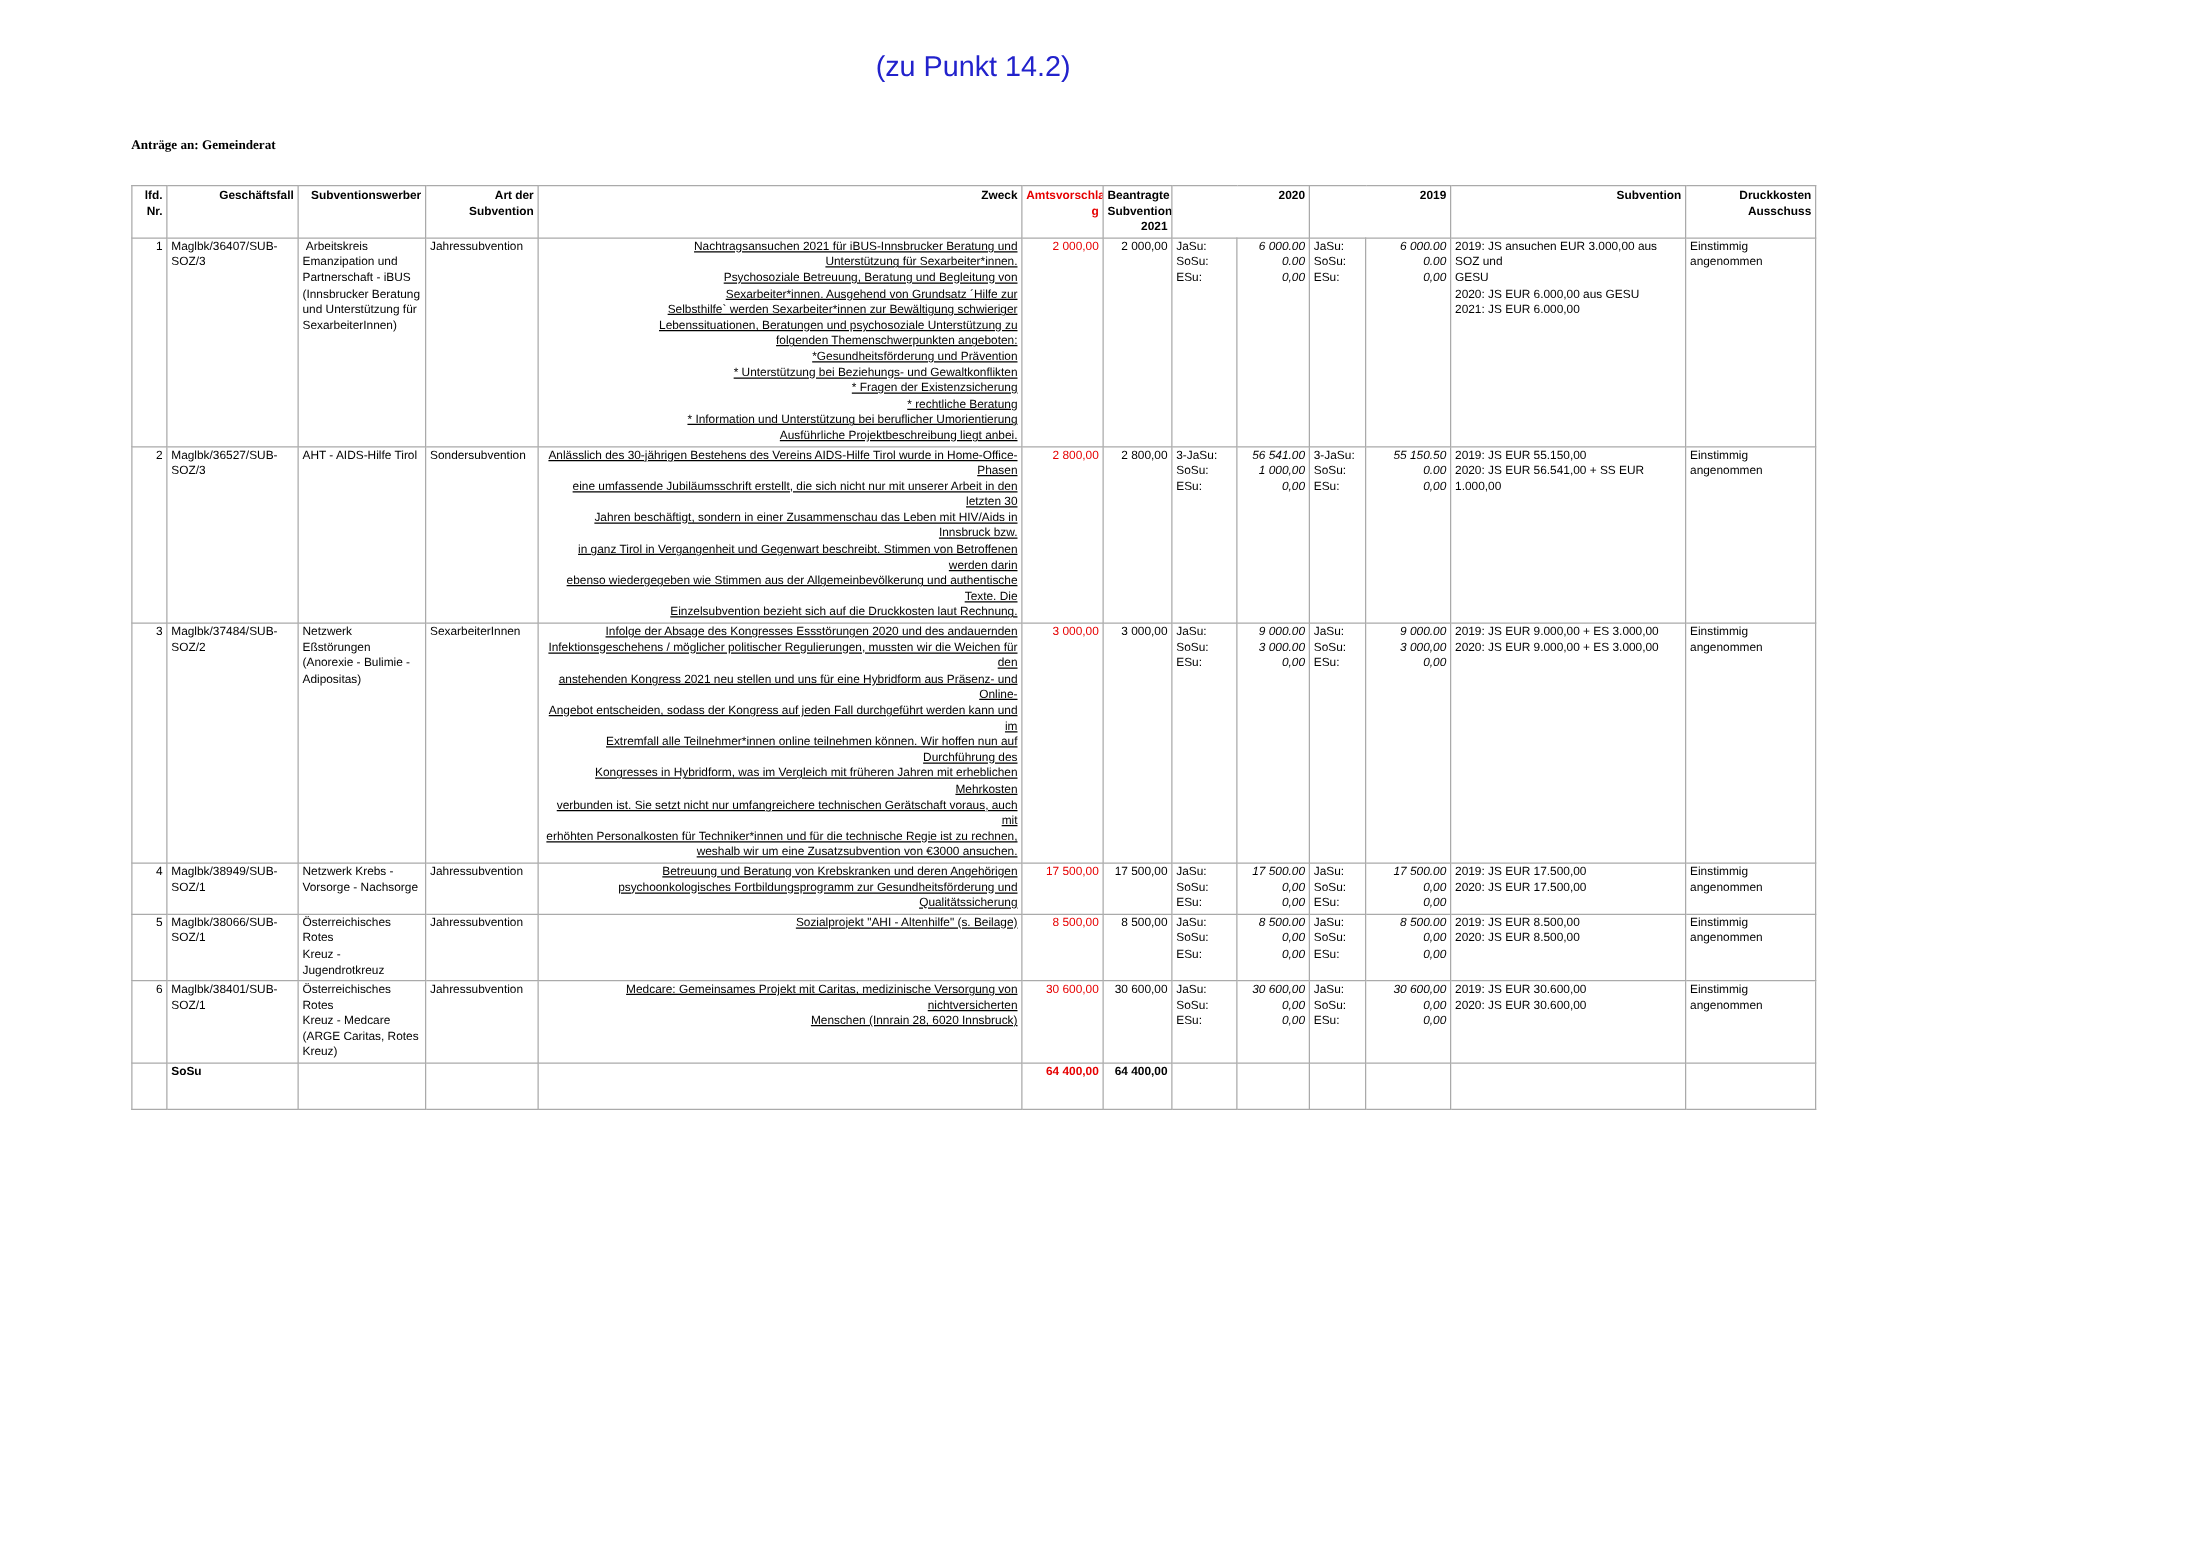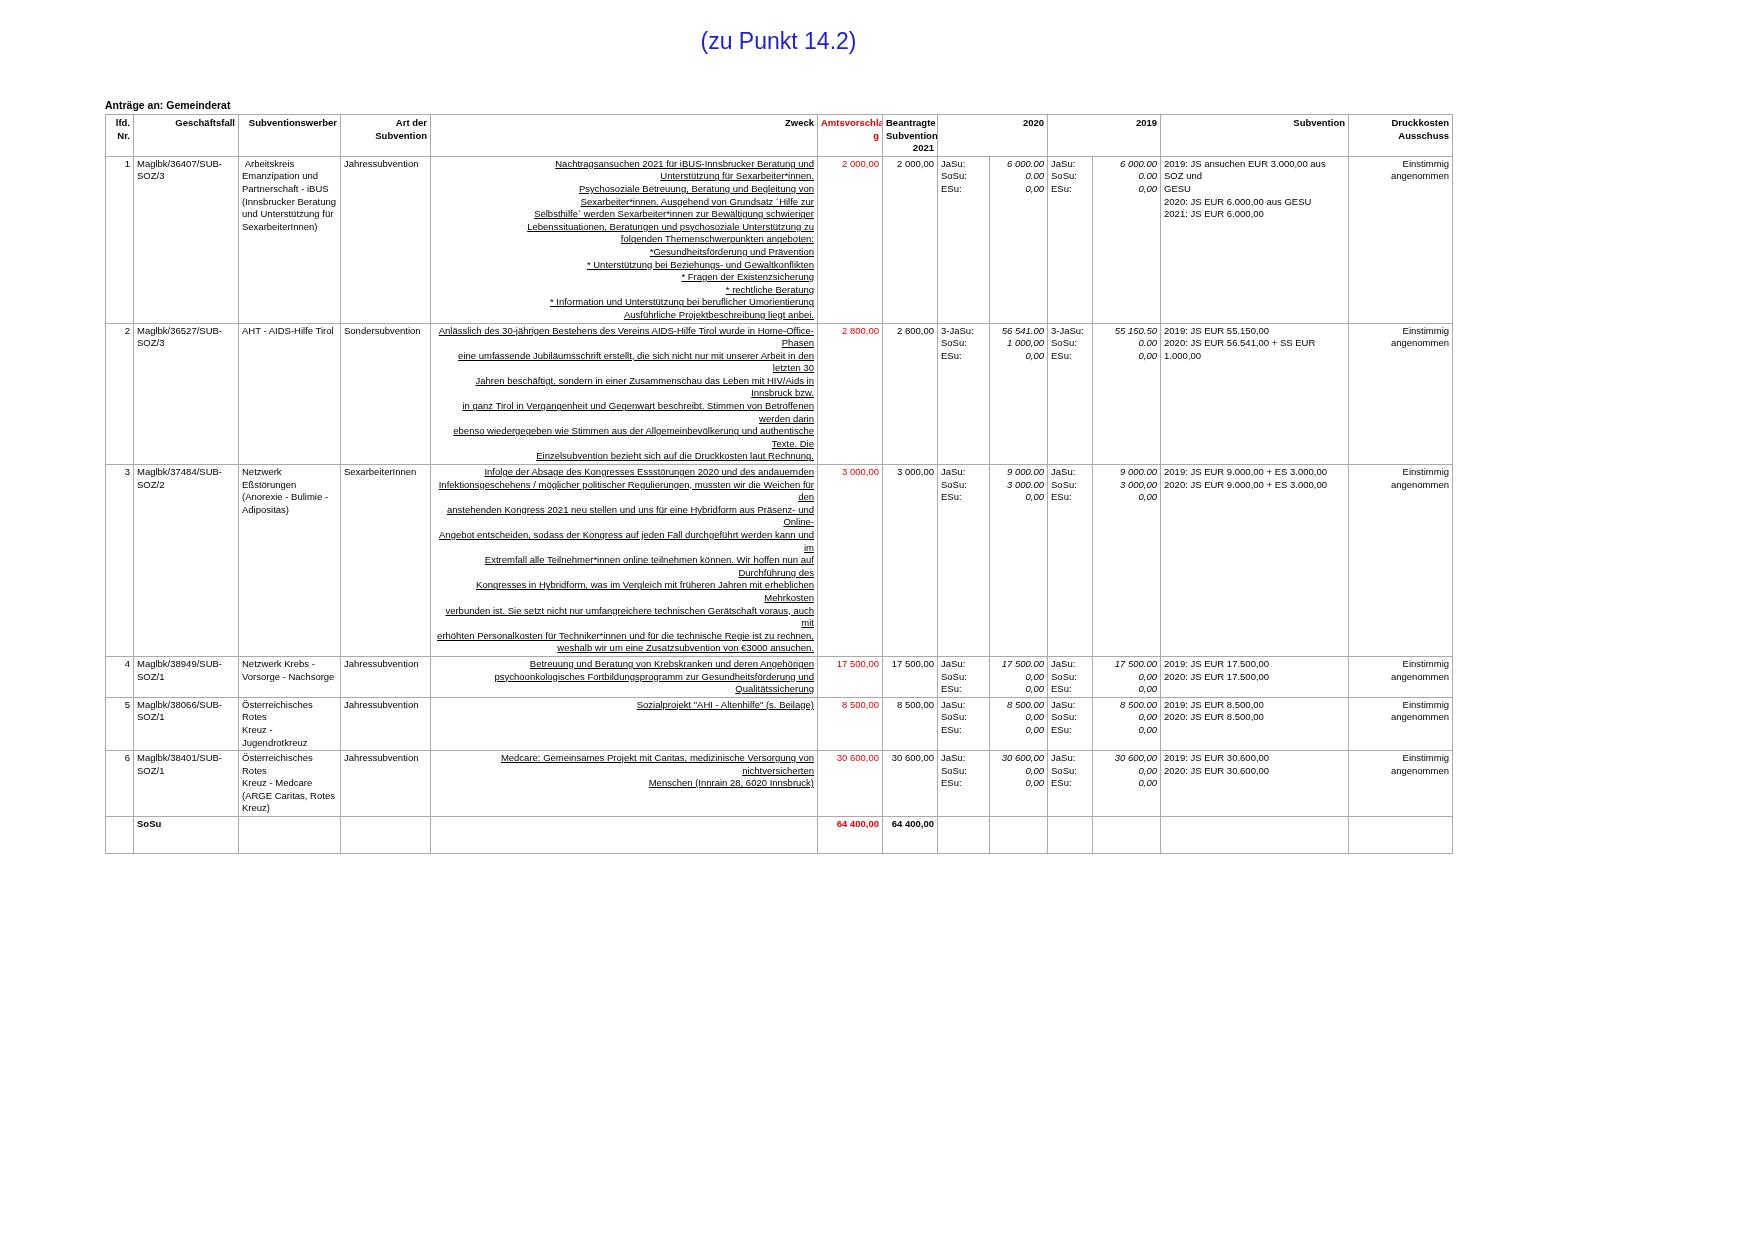--- a/index.html
+++ b/index.html
@@ -8,33 +8,34 @@
     background: #ffffff;
     width: 1754px;
     height: 1240px;
     overflow: hidden;
     font-family: "Liberation Sans", "DejaVu Sans", sans-serif;
     color: #000;
   }
   .content {
     margin-left: 105px;
     width: 1347px;
-    padding-top: 28px;
+    padding-top: 40px;
   }
   .doc-title {
     text-align: center;
     font-size: 23px;
     color: #2222cc;
     letter-spacing: 0px;
   }
   .subtitle {
     margin-top: 44px;
-    margin-bottom: 3px;
+    margin-bottom: 26px;
     font-size: 10.5px;
     font-weight: bold;
+    font-family: Liberation Serif, serif;
   }
   table.subv {
     border-collapse: collapse;
     table-layout: fixed;
     width: 1347px;
   }
   table.subv th, table.subv td {
     border: 1px solid #aaaaaa;
     vertical-align: top;
     font-size: 9.5px;
@@ -54,21 +55,21 @@
   td.c-nr   { text-align: right; padding-right: 4px; }
   td.c-gf   { text-align: left; }
   td.c-sw   { text-align: left; padding-left: 2px; padding-right: 1px; }
   td.c-art  { text-align: left; }
   td.c-zweck{ text-align: right; padding-right: 1px; text-decoration: underline; }
   td.c-amts { text-align: right; color: #e60000; }
   td.c-bean { text-align: right; }
   td.c-lbl  { text-align: left; }
   td.c-val  { text-align: right; font-style: italic; }
   td.c-anm  { text-align: left; }
-  td.c-abst { text-align: right; }
+  td.c-abst { text-align: left; }
   tr.sum-row td { height: 34px; }
 </style>
 </head>
 <body>
 
 <div class="content">
   <div class="doc-title">(zu Punkt 14.2)</div>
   <div class="subtitle">Anträge an: Gemeinderat</div>
 
   <table class="subv">

